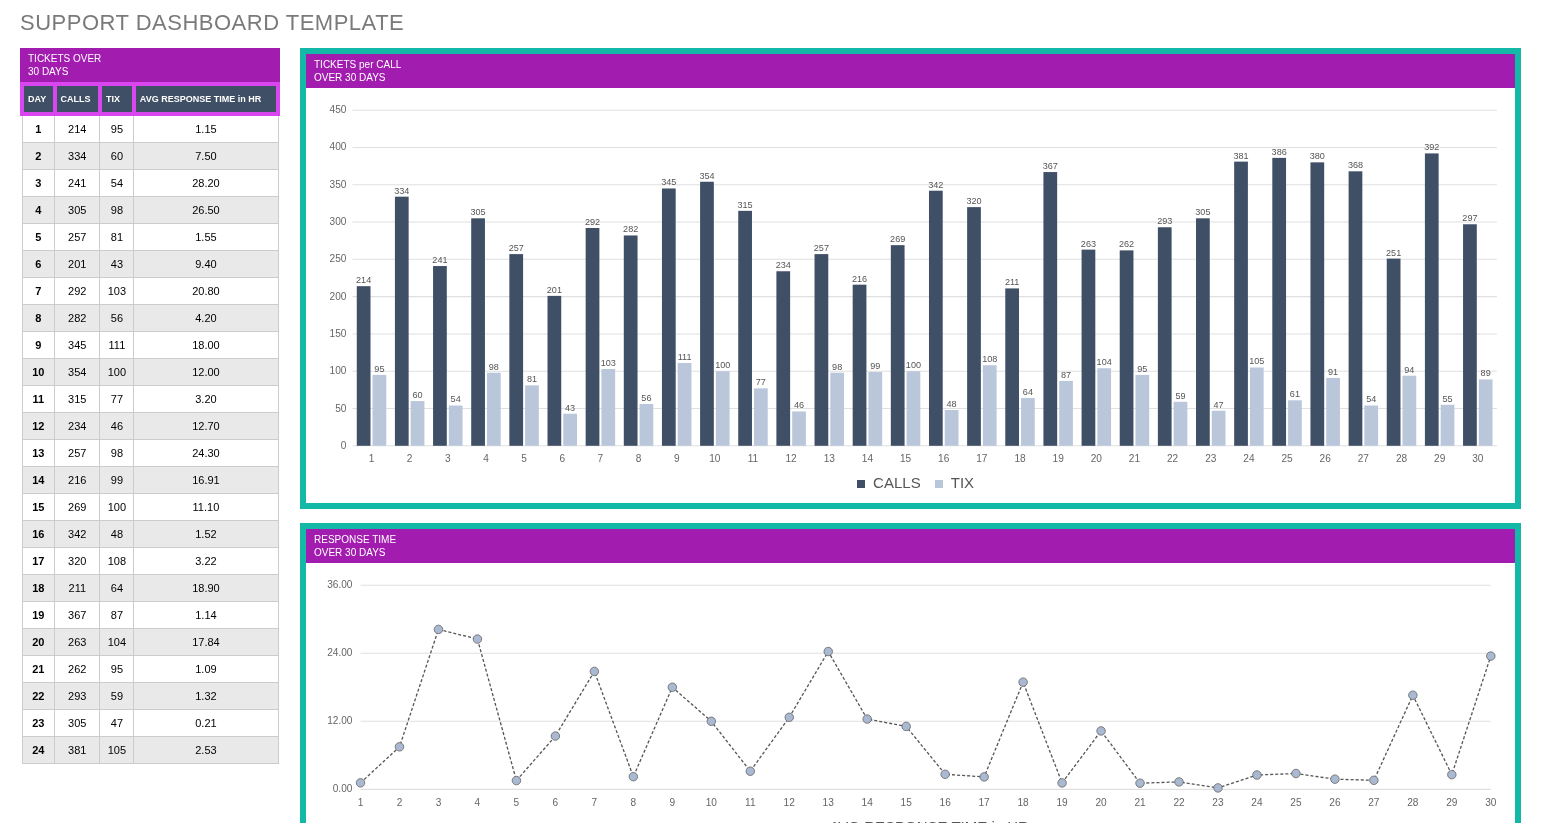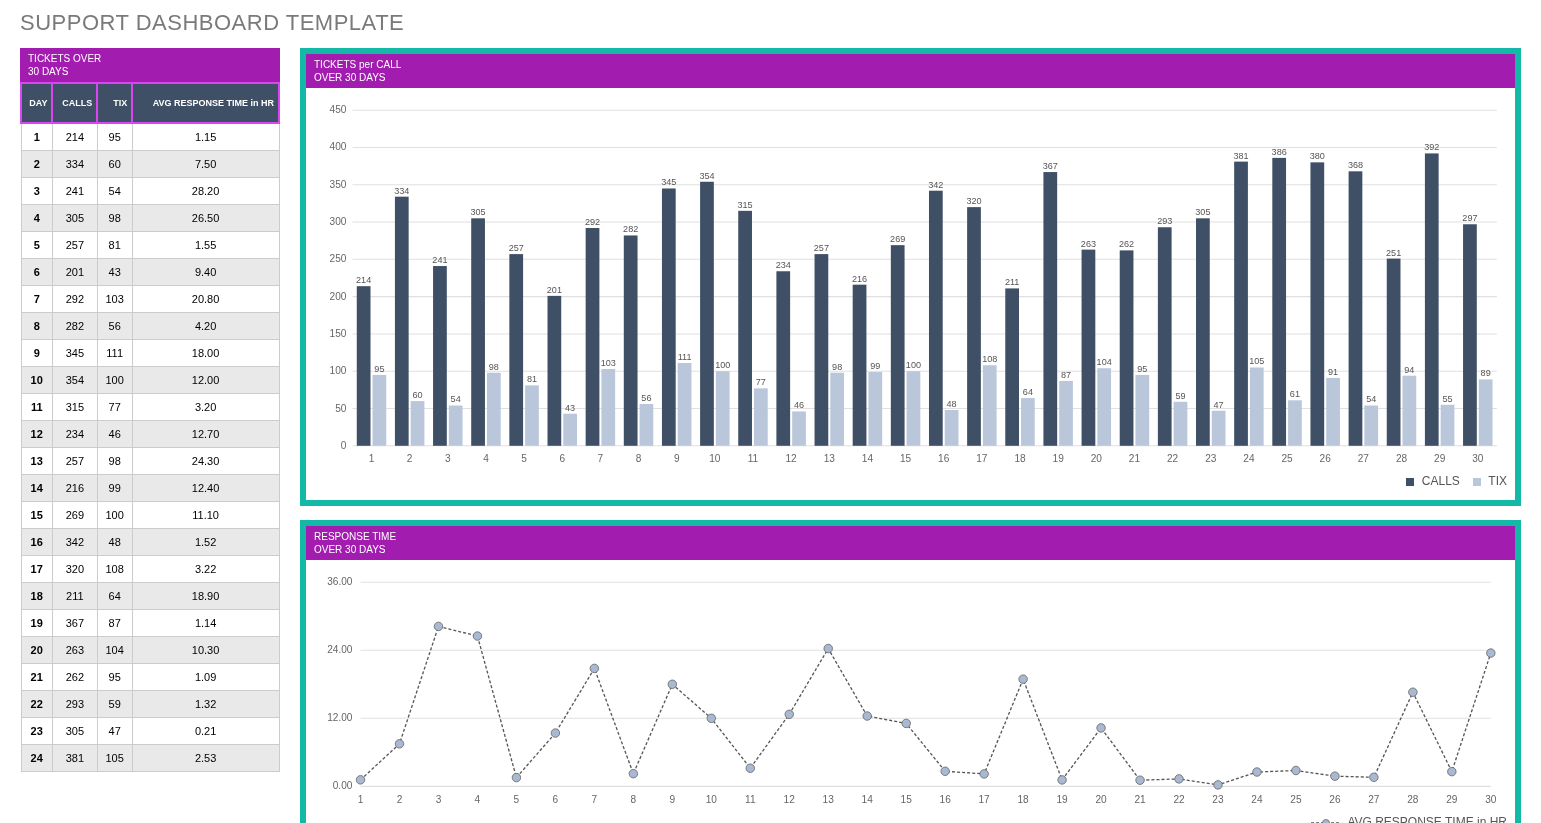--- a/index.html
+++ b/index.html
@@ -3,30 +3,30 @@
 <meta charset="utf-8">
 <style>
 * { box-sizing: border-box; margin: 0; padding: 0; }
 body { font-family: Arial, sans-serif; background: #fff; padding: 10px 20px; }
 .page-title { font-size: 22px; font-weight: normal; color: #7a7a7a; letter-spacing: 0.5px; margin-bottom: 12px; }
 .main-layout { display: flex; gap: 20px; }
 .left-col { width: 260px; flex-shrink: 0; }
 .right-col { flex: 1; display: flex; flex-direction: column; gap: 14px; }
 .panel-header { background: #a21caf; color: #fff; font-size: 10px; font-weight: normal; padding: 4px 8px; line-height: 1.3; }
 .tickets-table { width: 100%; border-collapse: collapse; font-size: 11px; }
-.tickets-table th { background: #3f4f65; color: #fff; font-size: 9px; font-weight: bold; padding: 14px 4px; border: 2px solid #d946ef; text-align: right; }
+.tickets-table th { background: #3f4f65; color: #fff; font-size: 9px; font-weight: bold; padding: 8px 4px; border: 4px solid #d946ef; text-align: left; }
 .tickets-table td { border: 1px solid #ccc; padding: 7px 6px; text-align: center; }
 .tickets-table tbody tr:nth-child(even) td { background: #e9e9e9; }
 .tickets-table td:first-child { font-weight: bold; }
 .chart-panel { border: 6px solid #14b8a6; }
 .chart-body { background: #fff; padding: 8px 8px 6px 8px; }
 svg { display: block; width: 100%; }
 .axis-text { font-size: 10px; fill: #666; }
 .bar-label { font-size: 9px; fill: #555; text-anchor: middle; }
-.legend { text-align: right; font-size: 12px; color: #555; padding: 4px 0 6px 0; }
+.legend { text-align: center; font-size: 15px; color: #555; padding: 4px 0 6px 0; }
 .legend-swatch { display: inline-block; width: 8px; height: 8px; margin: 0 4px 0 10px; vertical-align: middle; }
 .grid-line { stroke: #e0e0e0; stroke-width: 1; }
 .line-path { fill: none; stroke: #555; stroke-width: 1.3; stroke-dasharray: 3,2; }
 .marker { fill: #a9b9d2; stroke: #666; stroke-width: 0.8; }
 </style>
 </head>
 <body>
 
 <h1 class="page-title">SUPPORT DASHBOARD TEMPLATE</h1>
 
@@ -119,21 +119,21 @@
           <tr>
             <td>13</td>
             <td>257</td>
             <td>98</td>
             <td>24.30</td>
           </tr>
           <tr>
             <td>14</td>
             <td>216</td>
             <td>99</td>
-            <td>12.40</td>
+            <td>16.91</td>
           </tr>
           <tr>
             <td>15</td>
             <td>269</td>
             <td>100</td>
             <td>11.10</td>
           </tr>
           <tr>
             <td>16</td>
             <td>342</td>
@@ -155,21 +155,21 @@
           <tr>
             <td>19</td>
             <td>367</td>
             <td>87</td>
             <td>1.14</td>
           </tr>
           <tr>
             <td>20</td>
             <td>263</td>
             <td>104</td>
-            <td>10.30</td>
+            <td>17.84</td>
           </tr>
           <tr>
             <td>21</td>
             <td>262</td>
             <td>95</td>
             <td>1.09</td>
           </tr>
           <tr>
             <td>22</td>
             <td>293</td>

